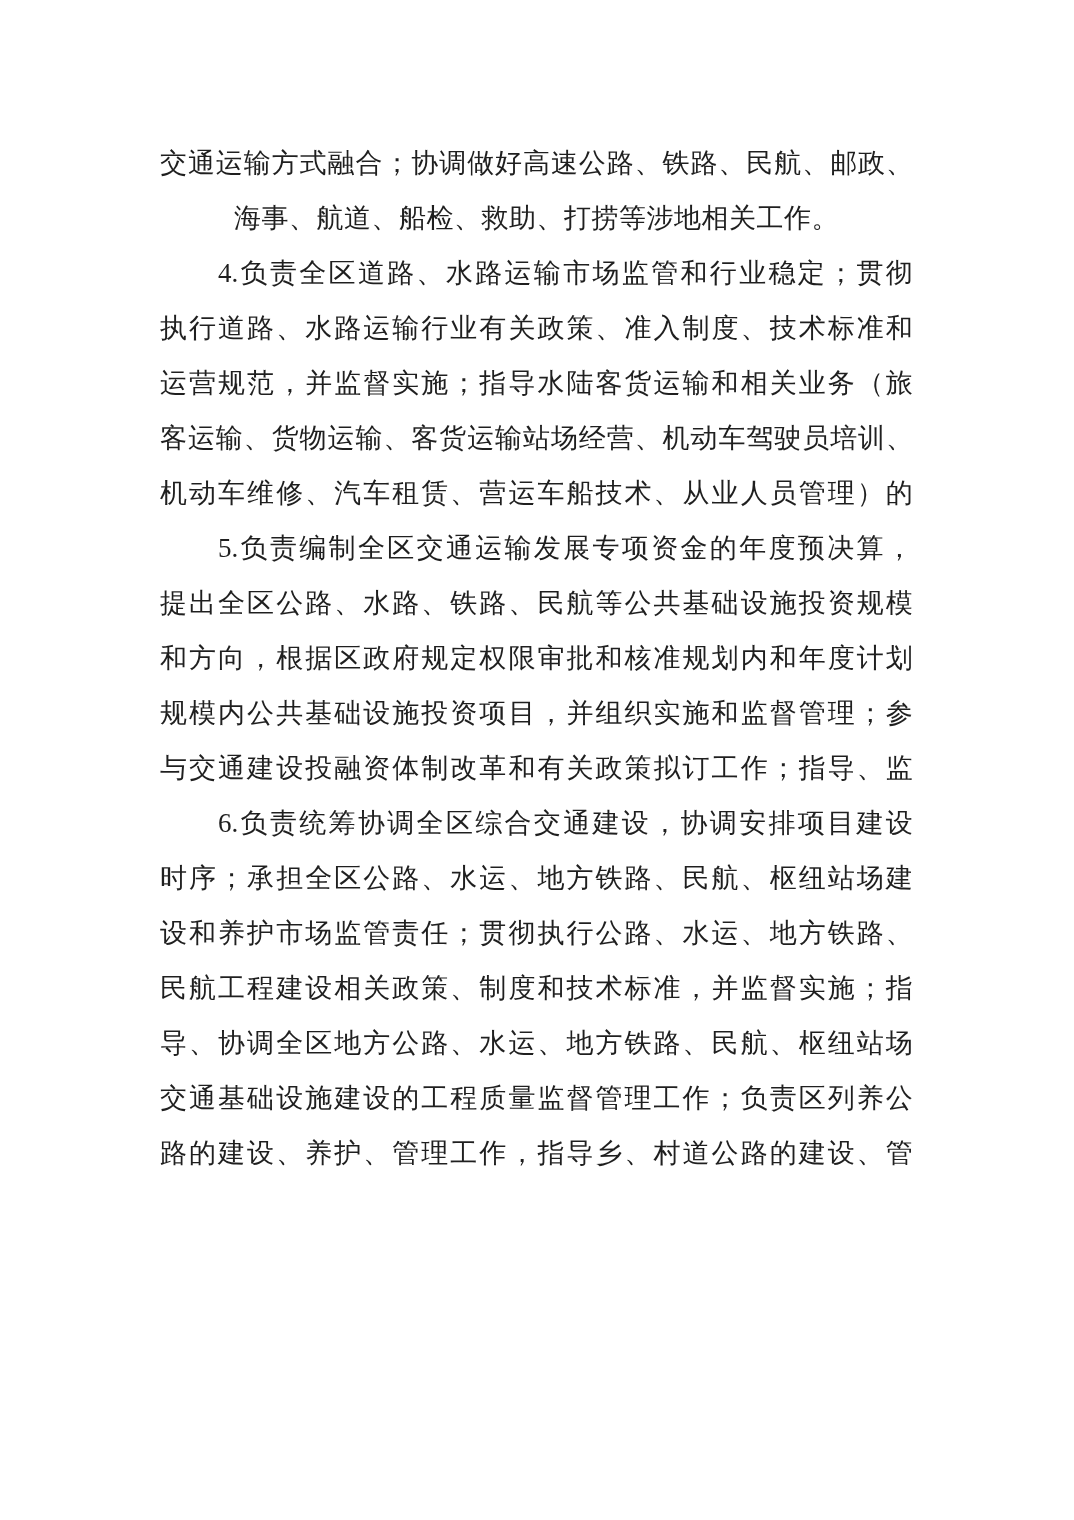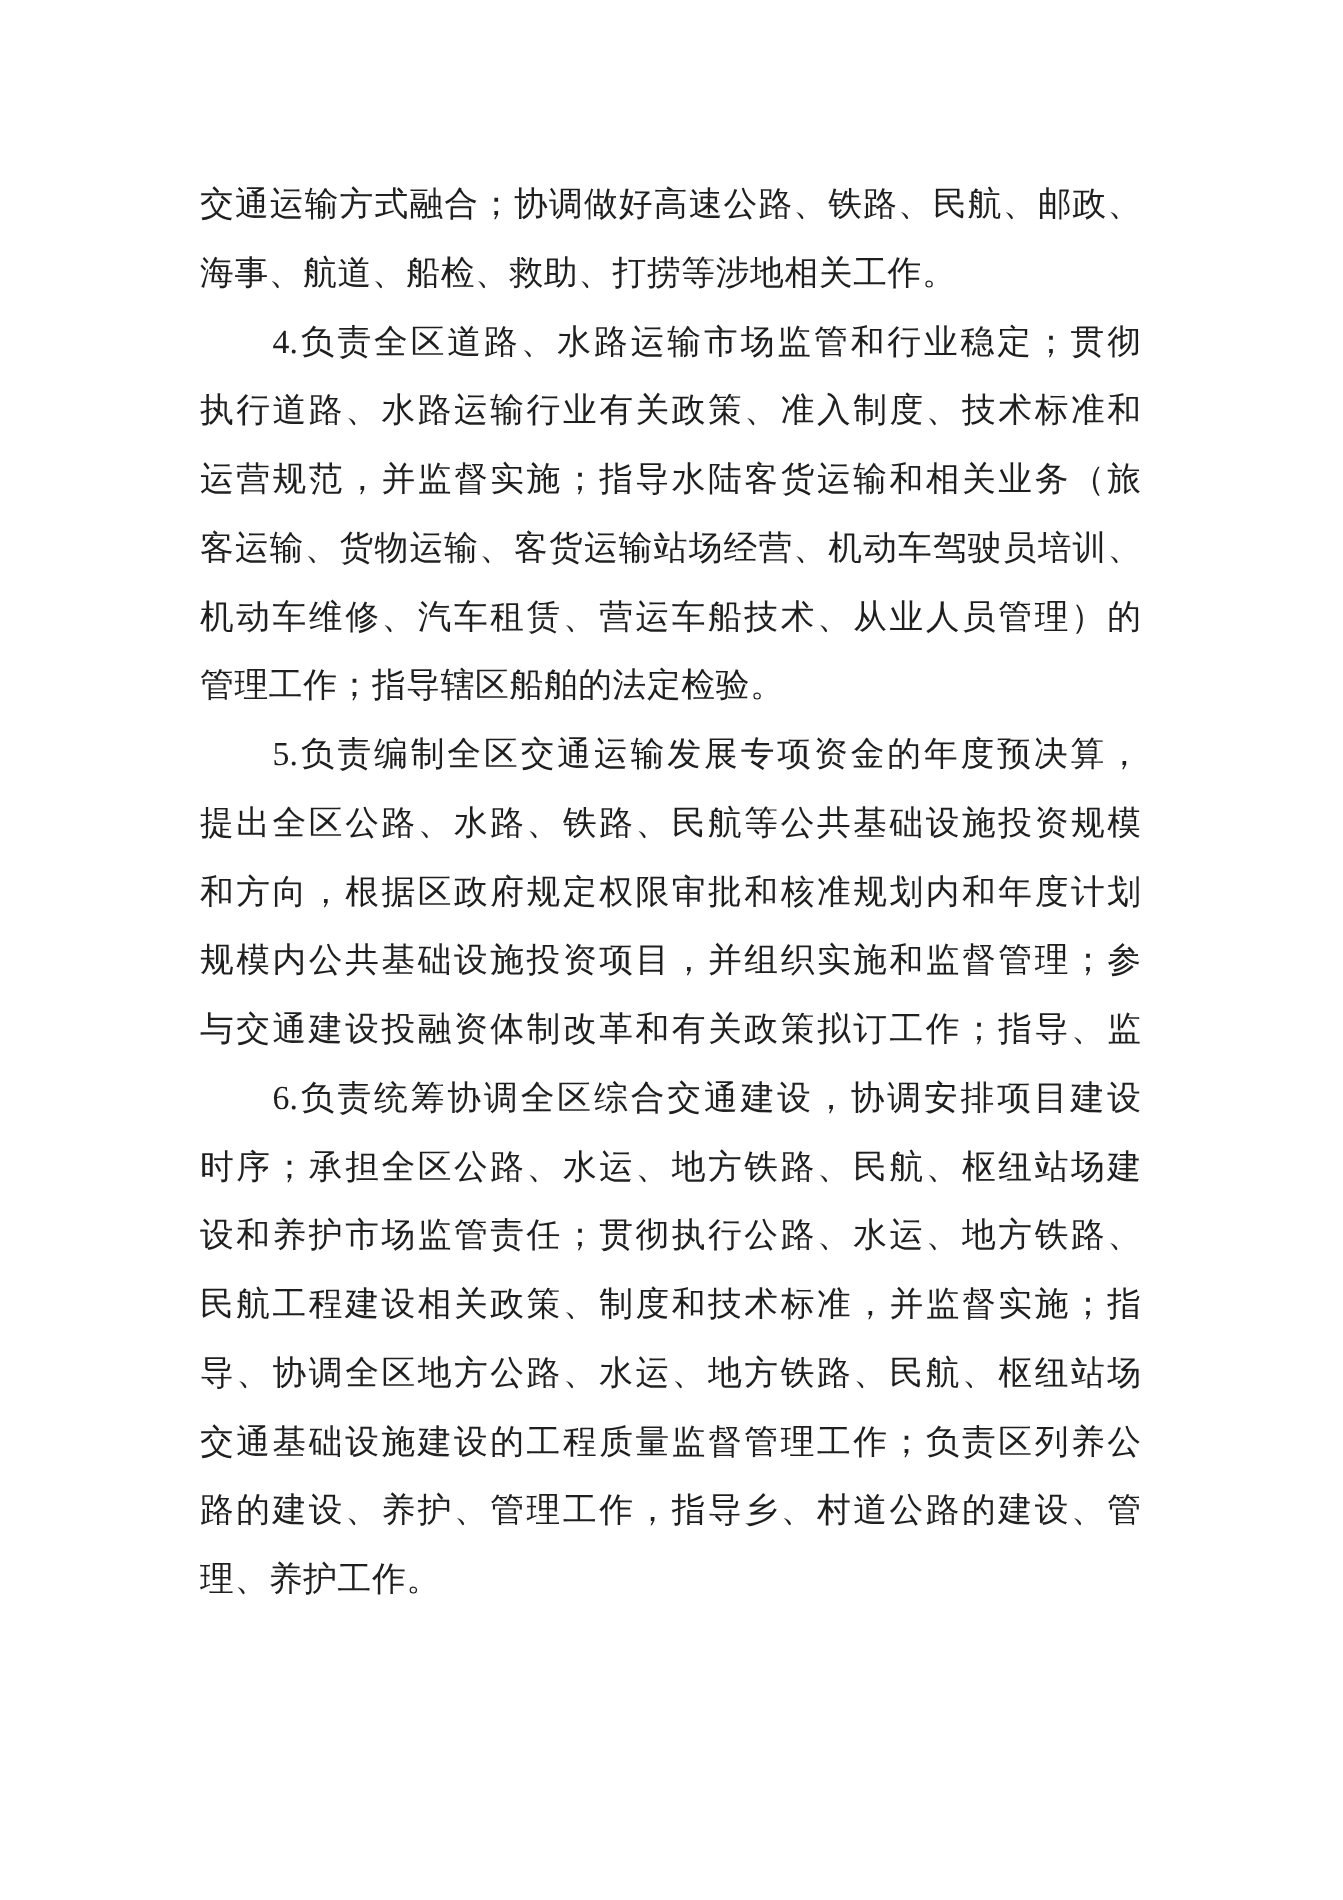--- a/index.html
+++ b/index.html
@@ -33,21 +33,21 @@
   }
   
   .line-justified {
     display: flex;
     justify-content: space-between;
     align-items: baseline;
   }
   
   .line-indented { padding-left: 58px; }
   
-  .line-end { text-align: left; letter-spacing: 0.5px; }
+  .line-end { text-align: center; letter-spacing: 0.5px; }
   .ch { display: inline-block; }
 </style>
 </head>
 <body>
 
 <div class="page">
   <div class="doc-body" id="doc-body" style="color: rgb(31, 31, 31);">
       <div class="paragraph">
         <div class="line line-justified">
           <span class="ch">交</span>
@@ -213,21 +213,20 @@
           <span class="ch">、</span>
           <span class="ch">从</span>
           <span class="ch">业</span>
           <span class="ch">人</span>
           <span class="ch">员</span>
           <span class="ch">管</span>
           <span class="ch">理</span>
           <span class="ch">）</span>
           <span class="ch">的</span>
         </div>
-        <div class="line line-end">管理工作；指导辖区船舶的法定检验。</div>
       </div>
       <div class="paragraph">
         <div class="line line-justified line-indented">
           <span class="ch">5.</span>
           <span class="ch">负</span>
           <span class="ch">责</span>
           <span class="ch">编</span>
           <span class="ch">制</span>
           <span class="ch">全</span>
           <span class="ch">区</span>
@@ -550,16 +549,15 @@
           <span class="ch">村</span>
           <span class="ch">道</span>
           <span class="ch">公</span>
           <span class="ch">路</span>
           <span class="ch">的</span>
           <span class="ch">建</span>
           <span class="ch">设</span>
           <span class="ch">、</span>
           <span class="ch">管</span>
         </div>
-        <div class="line line-end">理、养护工作。</div>
       </div>
     </div>
 </div>
 
 </body></html>

